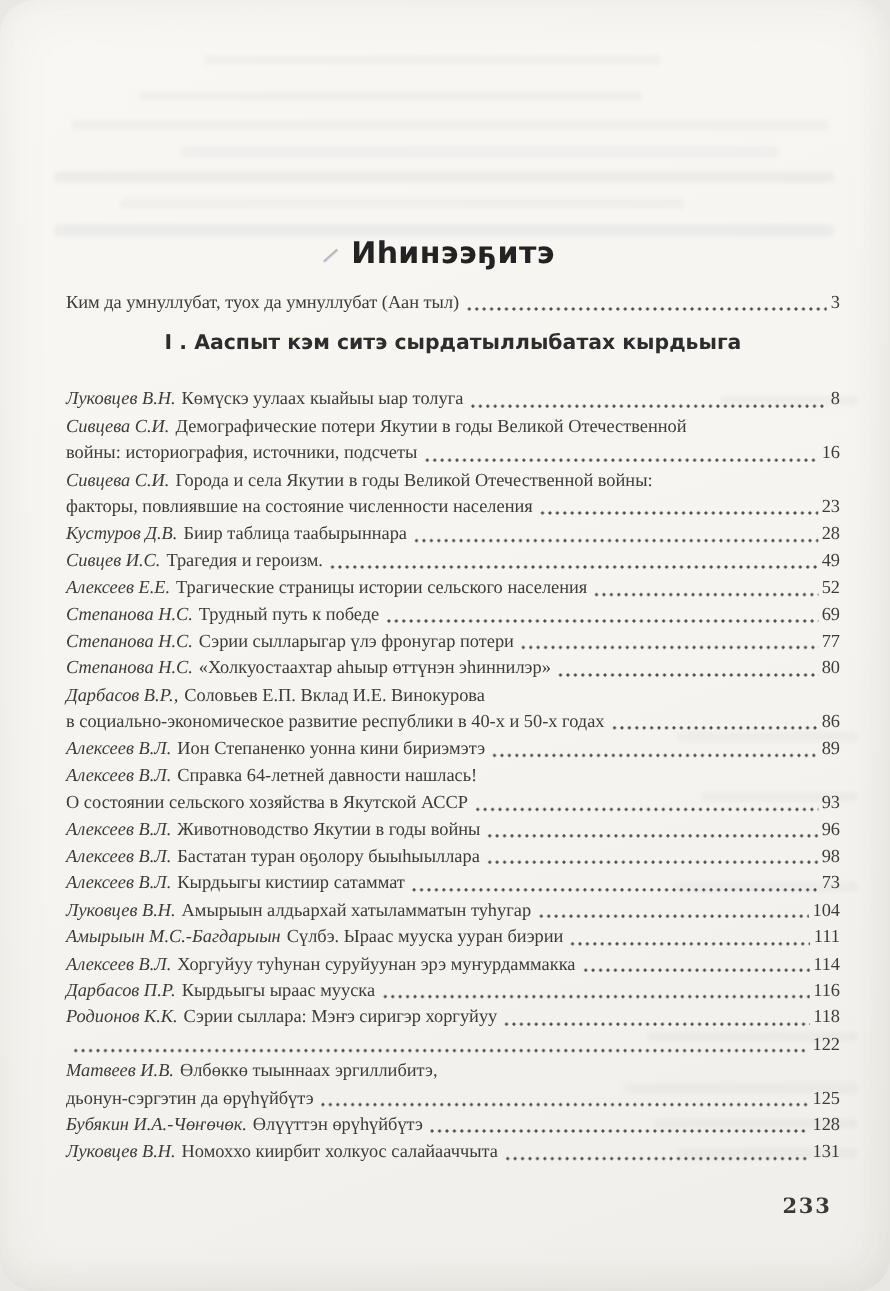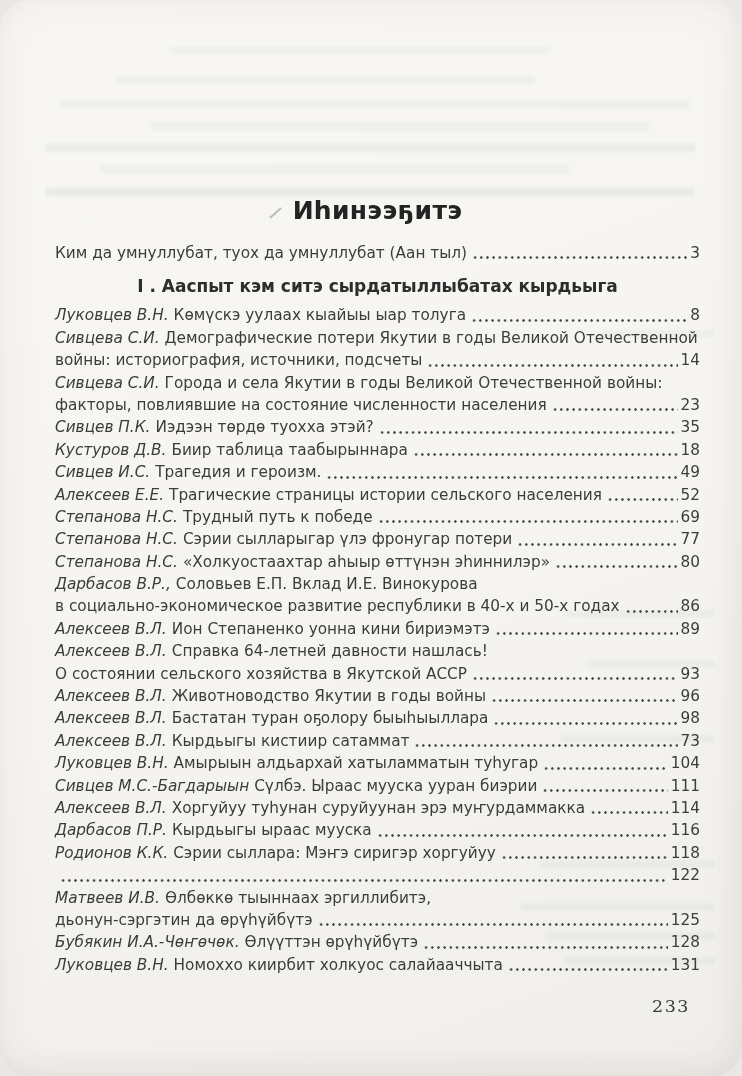--- a/index.html
+++ b/index.html
@@ -18,47 +18,48 @@
   }
   .content {
     position: absolute; left: 55px; top: 196px; width: 645px;
   }
   .title {
     margin: 0 0 16px 0;
     font-size: 25px; line-height: 30px; font-weight: bold;
     color: #232323; text-align: center; letter-spacing: 0.3px;
   }
   .section-heading {
-    margin: 10px 0 6px 0;
+    margin: 10px 0 24px 0;
     font-size: 17px; line-height: 24px; font-weight: bold;
     color: #2d2d2d; text-align: center;
   }
   .toc-row {
     display: flex;
     height: 22.4px;
     font-size: 15.3px;
     color: #3c3c3c;
+    font-family: Liberation Serif, serif;
   }
   .entry-text { line-height: 22.4px; white-space: nowrap; }
   .author { font-style: italic; margin-right: 5px; }
   .leader {
     flex: 1; min-width: 6px;
     align-self: flex-end;
     height: 3px;
     margin: 0 3px 5px 5px;
     background-image: radial-gradient(circle, #4a4a4a 1.05px, transparent 1.45px);
     background-size: 6.2px 3px;
     background-repeat: repeat-x;
     background-position: left center;
   }
   .pagenum { line-height: 22.4px; white-space: nowrap; }
   .folio {
     position: absolute; left: 652px; top: 996px;
     font-family: "DejaVu Serif", "Liberation Serif", serif;
-    font-size: 17.5px; color: #3a3a3a; letter-spacing: 1.5px;
+    font-size: 17.5px; color: #3a3a3a; letter-spacing: 1.5px; font-weight: bold;
   }
   .ghost {
     position: absolute;
     background: #8d93a0;
     opacity: 0.065;
     filter: blur(1.6px);
     border-radius: 3px;
     pointer-events: none;
   }
   .ghost.dark { opacity: 0.10; }
@@ -111,39 +112,34 @@
           <span class="entry-text"><span class="author">Луковцев В.Н.</span><span>Көмүскэ уулаах кыайыы ыар толуга</span></span>
           <span class="leader"></span>
           <span class="pagenum">8</span>
         </div>
         <div class="toc-row">
           <span class="entry-text"><span class="author">Сивцева С.И.</span><span>Демографические потери Якутии в годы Великой Отечественной</span></span>
         </div>
         <div class="toc-row">
           <span class="entry-text"><span>войны: историография, источники, подсчеты</span></span>
           <span class="leader"></span>
-          <span class="pagenum">14</span>
+          <span class="pagenum">16</span>
         </div>
         <div class="toc-row">
           <span class="entry-text"><span class="author">Сивцева С.И.</span><span>Города и села Якутии в годы Великой Отечественной войны:</span></span>
         </div>
         <div class="toc-row">
           <span class="entry-text"><span>факторы, повлиявшие на состояние численности населения</span></span>
           <span class="leader"></span>
           <span class="pagenum">23</span>
         </div>
         <div class="toc-row">
-          <span class="entry-text"><span class="author">Сивцев П.К.</span><span>Иэдээн төрдө туохха этэй?</span></span>
-          <span class="leader"></span>
-          <span class="pagenum">35</span>
-        </div>
-        <div class="toc-row">
           <span class="entry-text"><span class="author">Кустуров Д.В.</span><span>Биир таблица таабырыннара</span></span>
           <span class="leader"></span>
-          <span class="pagenum">18</span>
+          <span class="pagenum">28</span>
         </div>
         <div class="toc-row">
           <span class="entry-text"><span class="author">Сивцев И.С.</span><span>Трагедия и героизм.</span></span>
           <span class="leader"></span>
           <span class="pagenum">49</span>
         </div>
         <div class="toc-row">
           <span class="entry-text"><span class="author">Алексеев Е.Е.</span><span>Трагические страницы истории сельского населения</span></span>
           <span class="leader"></span>
           <span class="pagenum">52</span>
@@ -198,21 +194,21 @@
           <span class="entry-text"><span class="author">Алексеев В.Л.</span><span>Кырдьыгы кистиир сатаммат</span></span>
           <span class="leader"></span>
           <span class="pagenum">73</span>
         </div>
         <div class="toc-row">
           <span class="entry-text"><span class="author">Луковцев В.Н.</span><span>Амырыын алдьархай хатыламматын туһугар</span></span>
           <span class="leader"></span>
           <span class="pagenum">104</span>
         </div>
         <div class="toc-row">
-          <span class="entry-text"><span class="author">Сивцев М.С.-Багдарыын</span><span>Сүлбэ. Ыраас мууска ууран биэрии</span></span>
+          <span class="entry-text"><span class="author">Амырыын М.С.-Багдарыын</span><span>Сүлбэ. Ыраас мууска ууран биэрии</span></span>
           <span class="leader"></span>
           <span class="pagenum">111</span>
         </div>
         <div class="toc-row">
           <span class="entry-text"><span class="author">Алексеев В.Л.</span><span>Хоргуйуу туһунан суруйуунан эрэ муҥурдаммакка</span></span>
           <span class="leader"></span>
           <span class="pagenum">114</span>
         </div>
         <div class="toc-row">
           <span class="entry-text"><span class="author">Дарбасов П.Р.</span><span>Кырдьыгы ыраас мууска</span></span>

